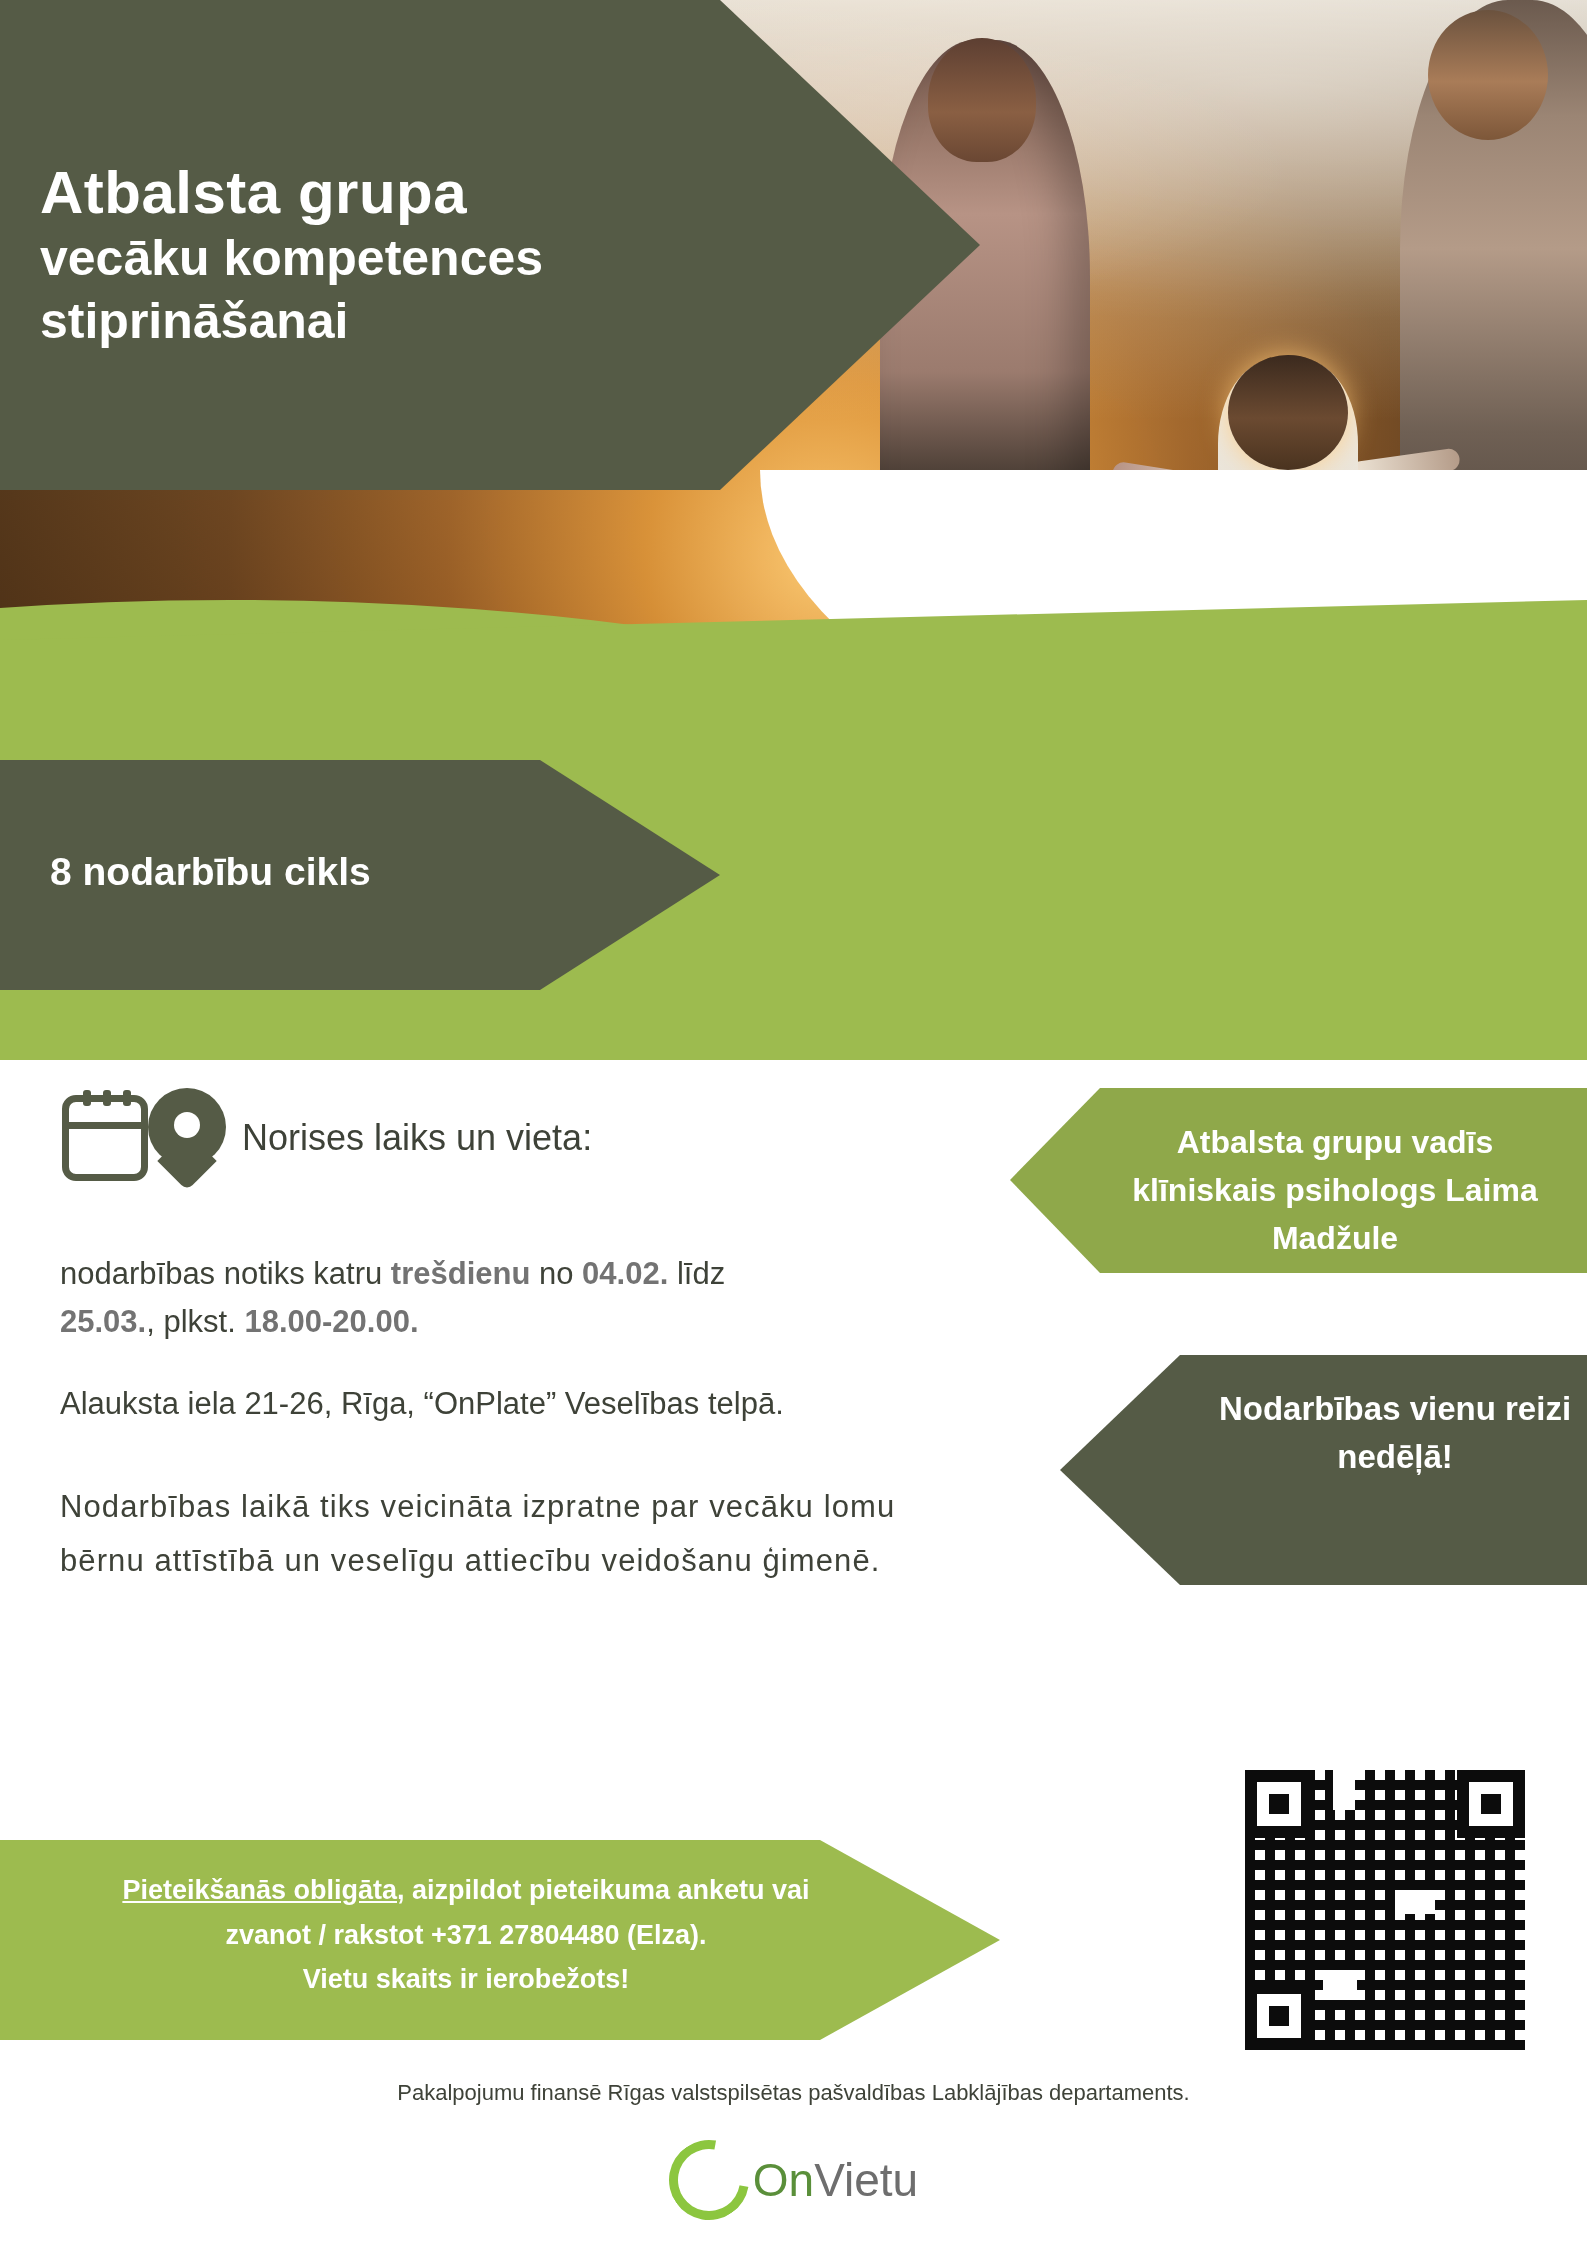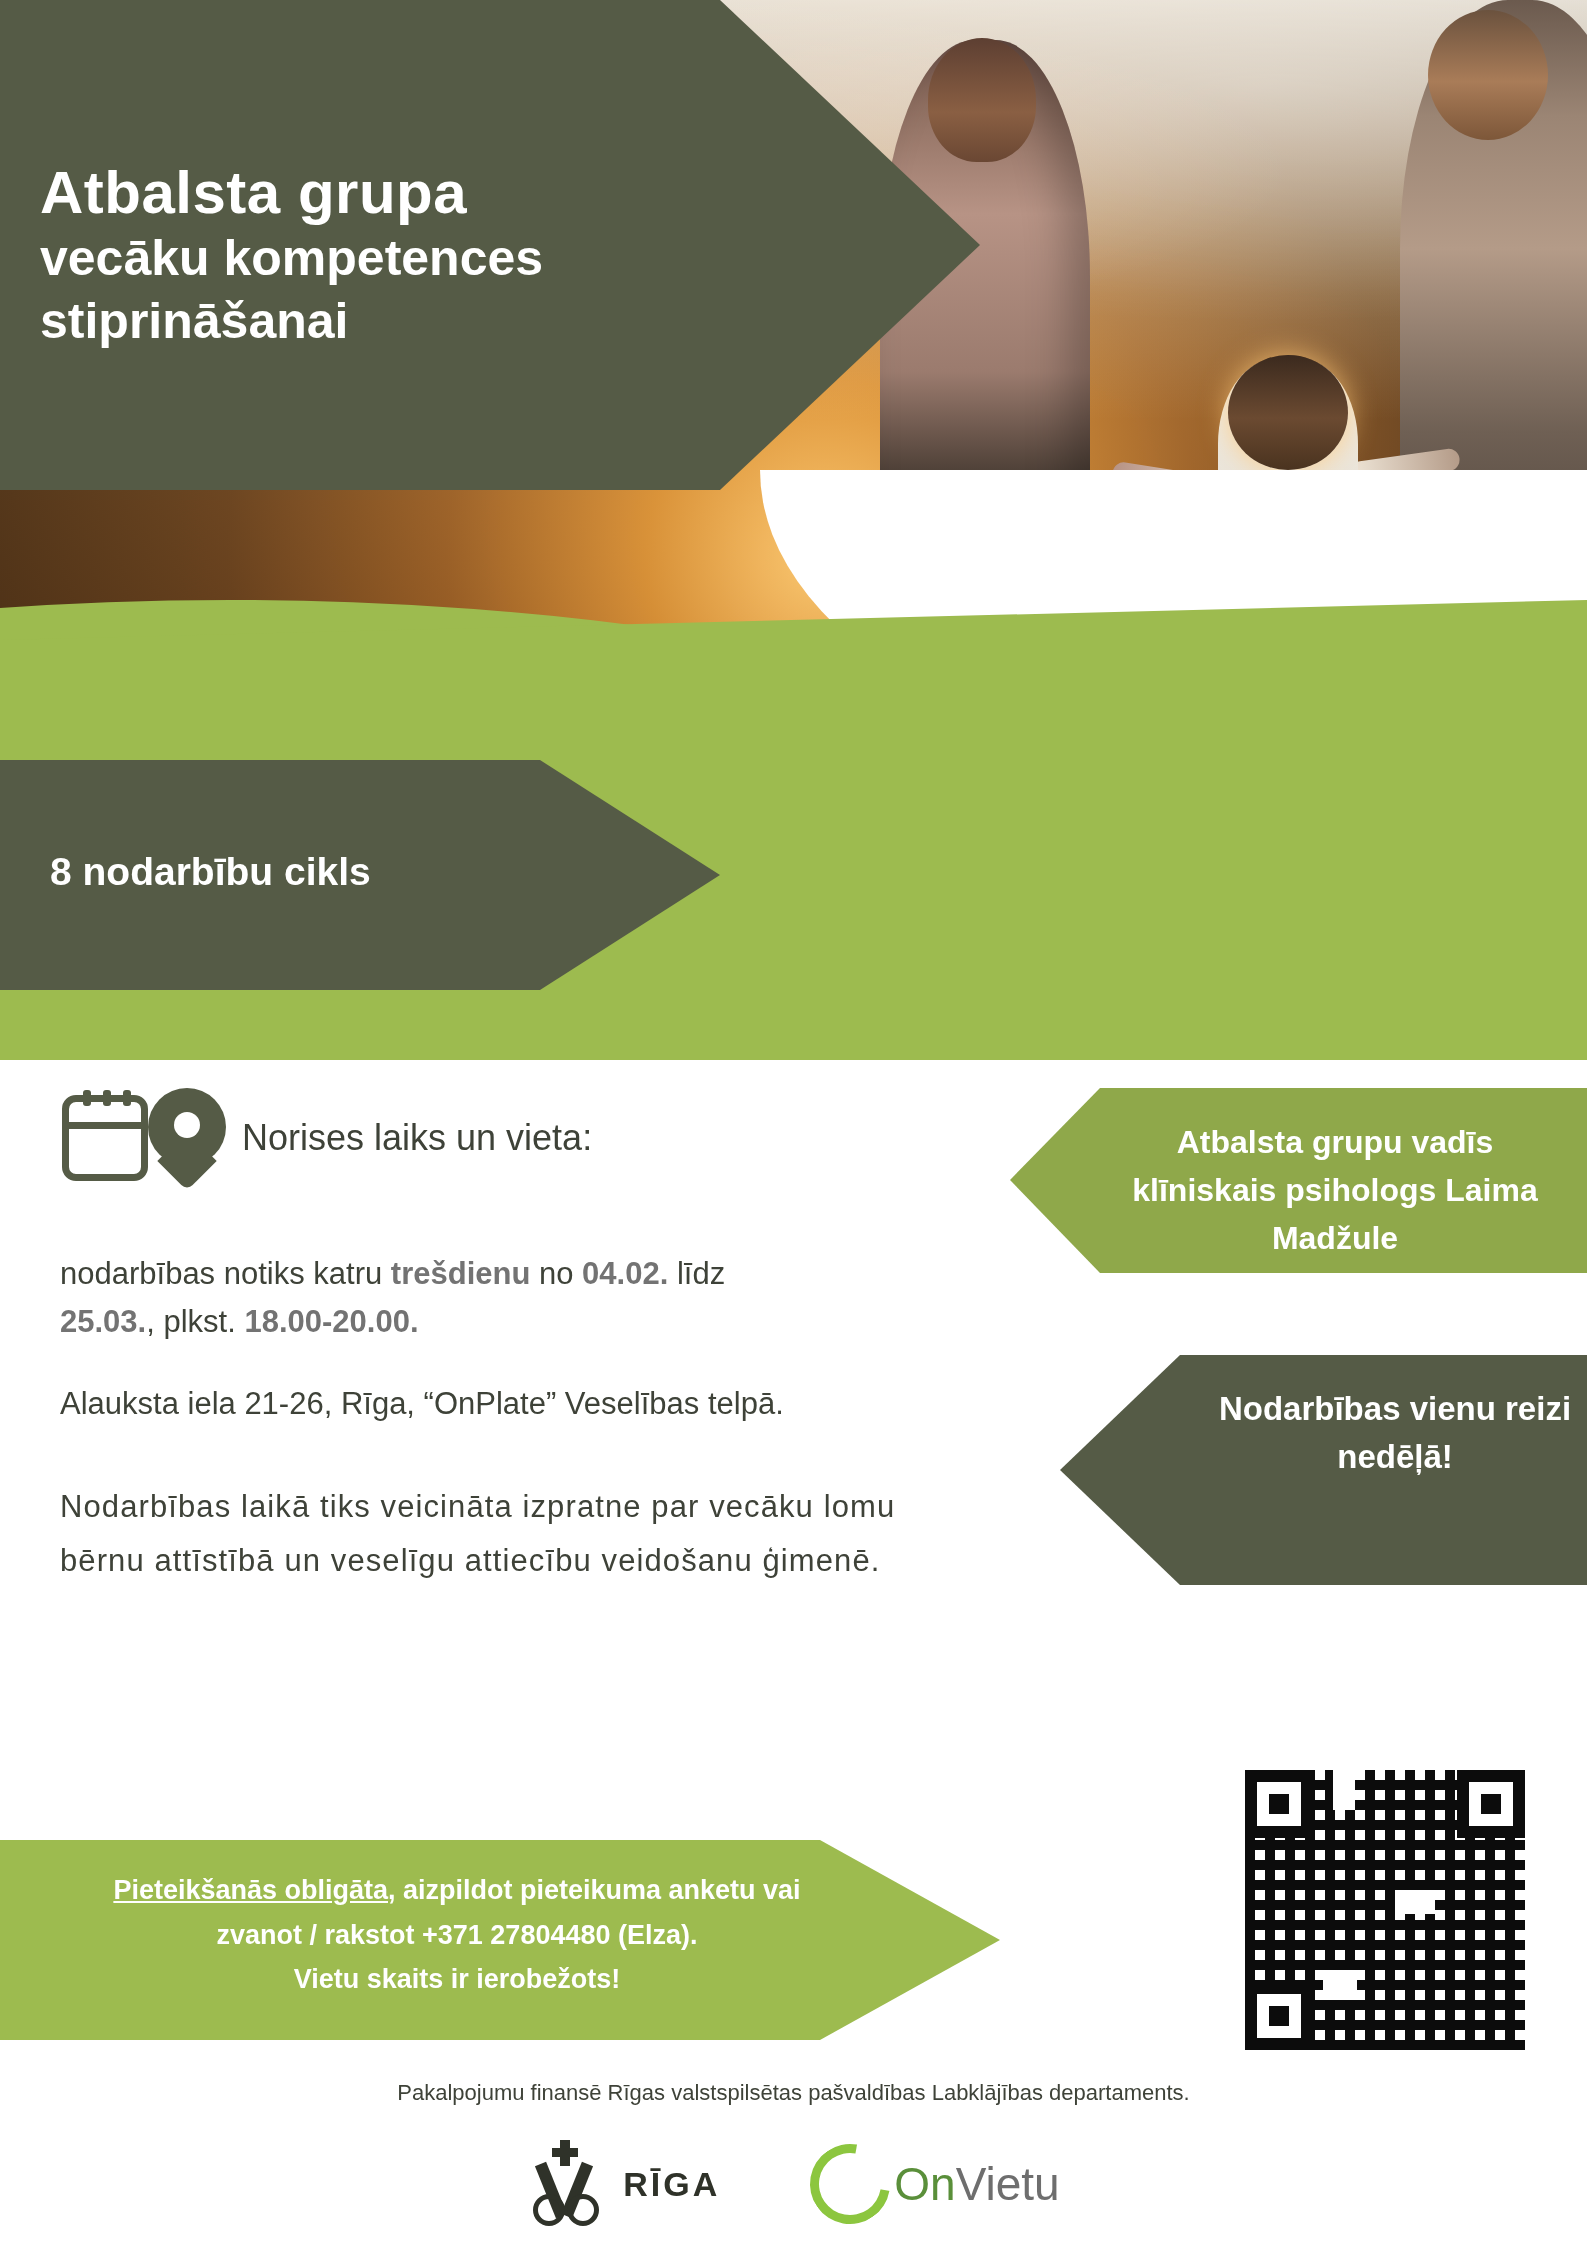--- a/index.html
+++ b/index.html
@@ -305,21 +305,21 @@
   
   .reg-banner {
     position: absolute;
     left: -20px; top: 780px;
     width: 1020px; height: 200px;
     background: #9dbb4f;
     clip-path: polygon(0 0, 840px 0, 1020px 100px, 840px 200px, 0 200px);
   }
   .reg-text {
     position: absolute;
-    left: 42px; top: 28px;
+    left: 51px; top: 28px;
     width: 870px;
     text-align: center;
     color: #ffffff;
     font-weight: bold;
     font-size: 27px;
     line-height: 1.65;
   }
   .reg-text .u { text-decoration: underline; }
 
   
@@ -512,31 +512,20 @@
     <div class="qr-eye" style="right:0;top:0;"></div>
     <div class="qr-eye" style="left:0;bottom:0;"></div>
     <div class="qr-mask-a" style="left:88px;top:0;width:22px;height:40px;"></div>
     <div class="qr-mask-b" style="left:150px;top:120px;width:40px;height:24px;"></div>
     <div class="qr-mask-c" style="left:78px;top:200px;width:34px;height:30px;"></div>
   </div>
 
   <div class="footer-note">Pakalpojumu finansē Rīgas valstspilsētas pašvaldības Labklājības departaments.</div>
 
   <div class="logos">
-    <div class="riga-logo">
-      <div class="riga-keys">
-        <div class="cross"></div>
-        <div class="cross2"></div>
-        <div class="k k1"></div>
-        <div class="k k2"></div>
-        <div class="ring1"></div>
-        <div class="ring2"></div>
-      </div>
-      <div class="riga-word">RĪGA</div>
-    </div>
     <div class="onplate-logo">
       <div class="onplate-c"></div>
       <div class="onplate-word">
         <span>On</span><span class="grey">Vietu</span>
       </div>
     </div>
   </div>
 
 </div>
 

